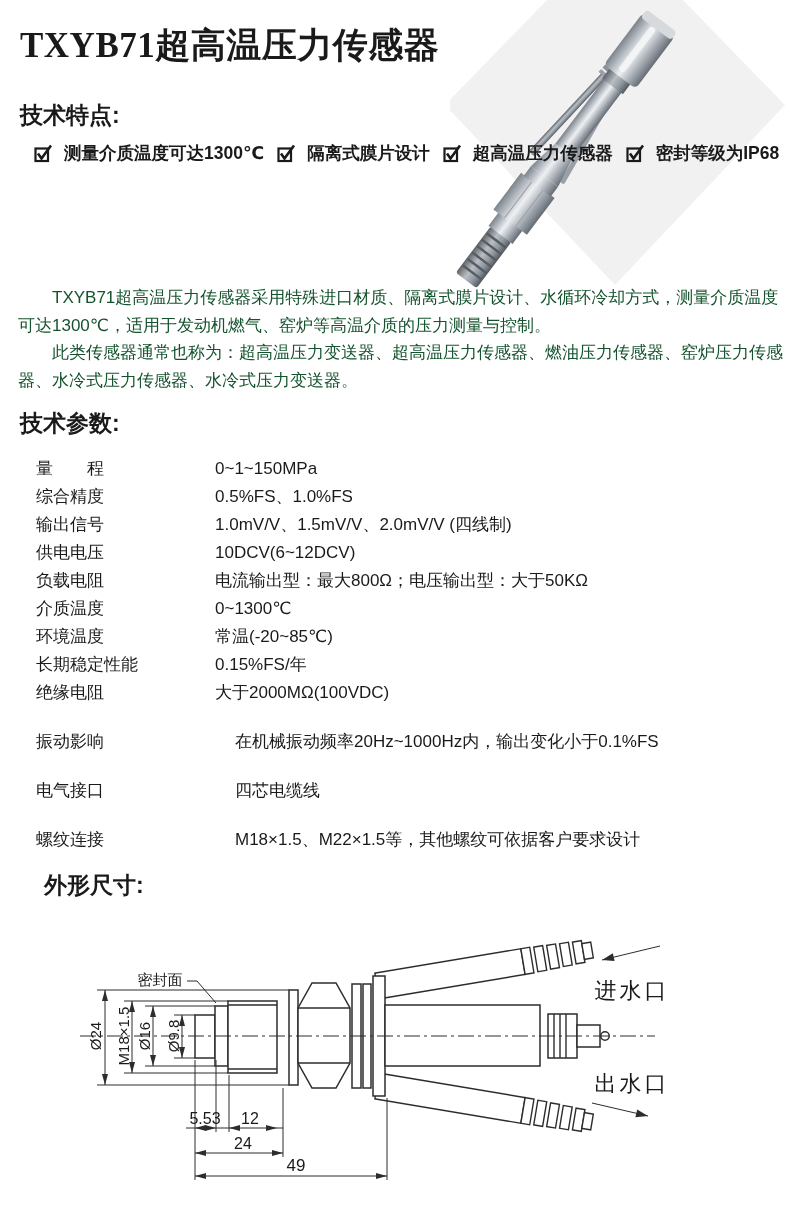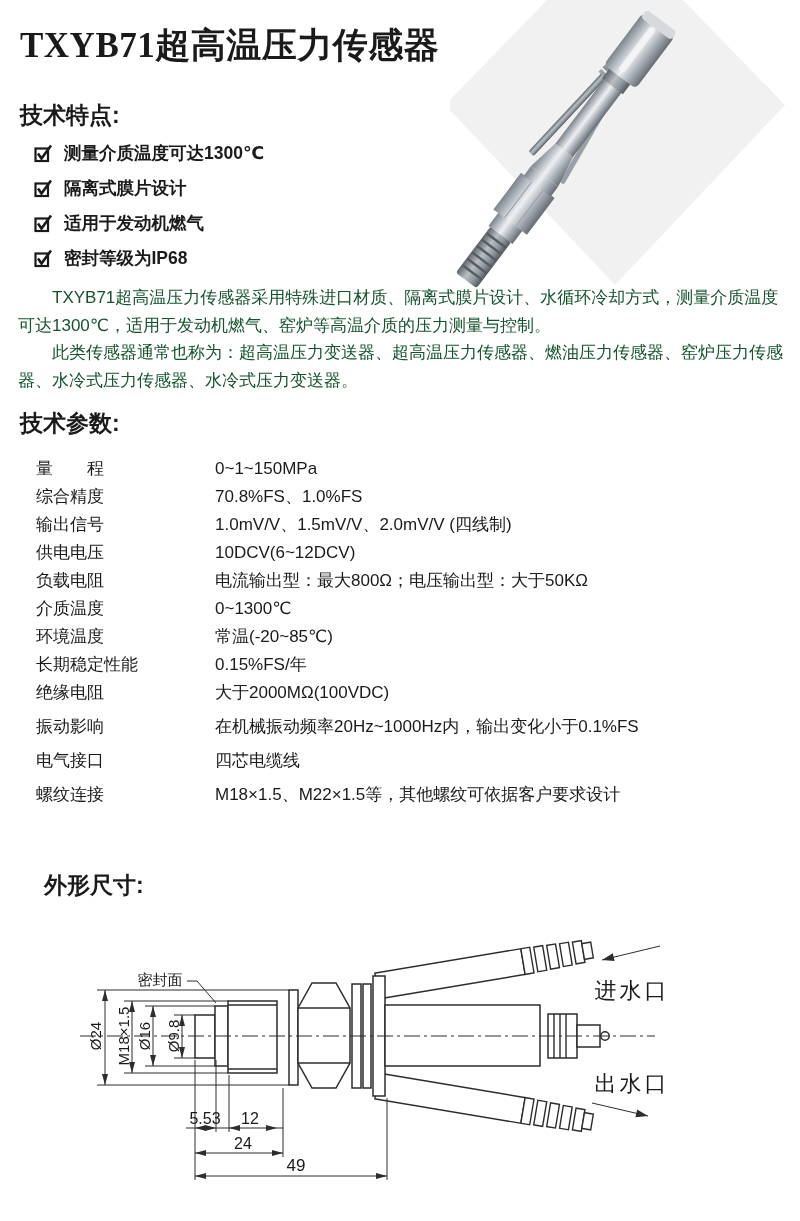--- a/index.html
+++ b/index.html
@@ -2,30 +2,30 @@
 <html><head>
 <meta charset="utf-8">
 <style>
   html,body { margin:0; padding:0; background:#fff; }
   body { width:800px; height:1221px; position:relative; overflow:hidden;
          font-family:"Liberation Sans","DejaVu Sans",sans-serif; color:#1a1a1a; }
   .abs { position:absolute; }
   #page-title { left:20px; top:22px; font-size:35px; font-weight:800; letter-spacing:.5px;font-family:Liberation Serif, serif; }
   .h2 { font-size:23px; font-weight:700; }
   #features-heading { left:20px; top:100px; }
-  #features-list { left:34px; top:142px; display:flex; flex-direction:column; gap:13px; }
+  #features-list { left:34px; top:142px; display:flex; flex-direction:row; gap:13px; }
   .feature { display:flex; align-items:center; gap:10px; font-size:17.5px; font-weight:700; line-height:22px; }
   .check-icon { width:20px; height:20px; flex:0 0 auto; }
   #product-photo { left:450px; top:0; width:350px; height:300px; }
   #intro { left:18px; top:284px; width:766px; font-size:17px; line-height:1.62; color:#14532d; }
   #intro p { margin:0; text-indent:2em; }
   #params-heading { left:20px; top:408px; }
   #params-table { left:36px; top:458px; width:760px; }
   .prow { display:flex; font-size:17px; line-height:21px; margin-bottom:7px; }
-  .prow.sp { margin-top:13px; }
+  .prow.sp { margin-top:28px;gap:20px; }
   .plabel { width:179px; flex:0 0 179px; }
   .pvalue { flex:1; }
   #dims-heading { left:20px; top:870px;margin-left:24px; }
   #dimension-drawing { left:0; top:918px; width:800px; height:303px; }
   svg text { font-family:"Liberation Sans","DejaVu Sans",sans-serif; }
   .cjk-label { font-family:"Liberation Serif","DejaVu Serif",serif; }
 </style>
 </head>
 <body>
 
@@ -98,21 +98,21 @@
         <rect x="1.5" y="5.5" width="12.5" height="12.5" fill="none" stroke="#1a1a1a" stroke-width="2.2"></rect>
         <path d="M4 10.5 L7.5 15.5 L17 2.5" fill="none" stroke="#1a1a1a" stroke-width="2.6"></path>
       </svg>
     <span>隔离式膜片设计</span>
   </div>
   <div class="feature">
     <svg class="check-icon" viewBox="0 0 20 20">
         <rect x="1.5" y="5.5" width="12.5" height="12.5" fill="none" stroke="#1a1a1a" stroke-width="2.2"></rect>
         <path d="M4 10.5 L7.5 15.5 L17 2.5" fill="none" stroke="#1a1a1a" stroke-width="2.6"></path>
       </svg>
-    <span>适用于发动机燃气</span>
+    <span>超高温压力传感器</span>
   </div>
   <div class="feature">
     <svg class="check-icon" viewBox="0 0 20 20">
         <rect x="1.5" y="5.5" width="12.5" height="12.5" fill="none" stroke="#1a1a1a" stroke-width="2.2"></rect>
         <path d="M4 10.5 L7.5 15.5 L17 2.5" fill="none" stroke="#1a1a1a" stroke-width="2.6"></path>
       </svg>
     <span>密封等级为IP68</span>
   </div>
 </div>
 
@@ -123,21 +123,21 @@
 
 <div class="abs h2" id="params-heading">技术参数:</div>
 
 <div class="abs" id="params-table">
   <div class="prow">
       <div class="plabel">量　　程</div>
       <div class="pvalue">0~1~150MPa</div>
     </div>
   <div class="prow">
       <div class="plabel">综合精度</div>
-      <div class="pvalue">70.8%FS、1.0%FS</div>
+      <div class="pvalue">0.5%FS、1.0%FS</div>
     </div>
   <div class="prow">
       <div class="plabel">输出信号</div>
       <div class="pvalue">1.0mV/V、1.5mV/V、2.0mV/V (四线制)</div>
     </div>
   <div class="prow">
       <div class="plabel">供电电压</div>
       <div class="pvalue">10DCV(6~12DCV)</div>
     </div>
   <div class="prow">

